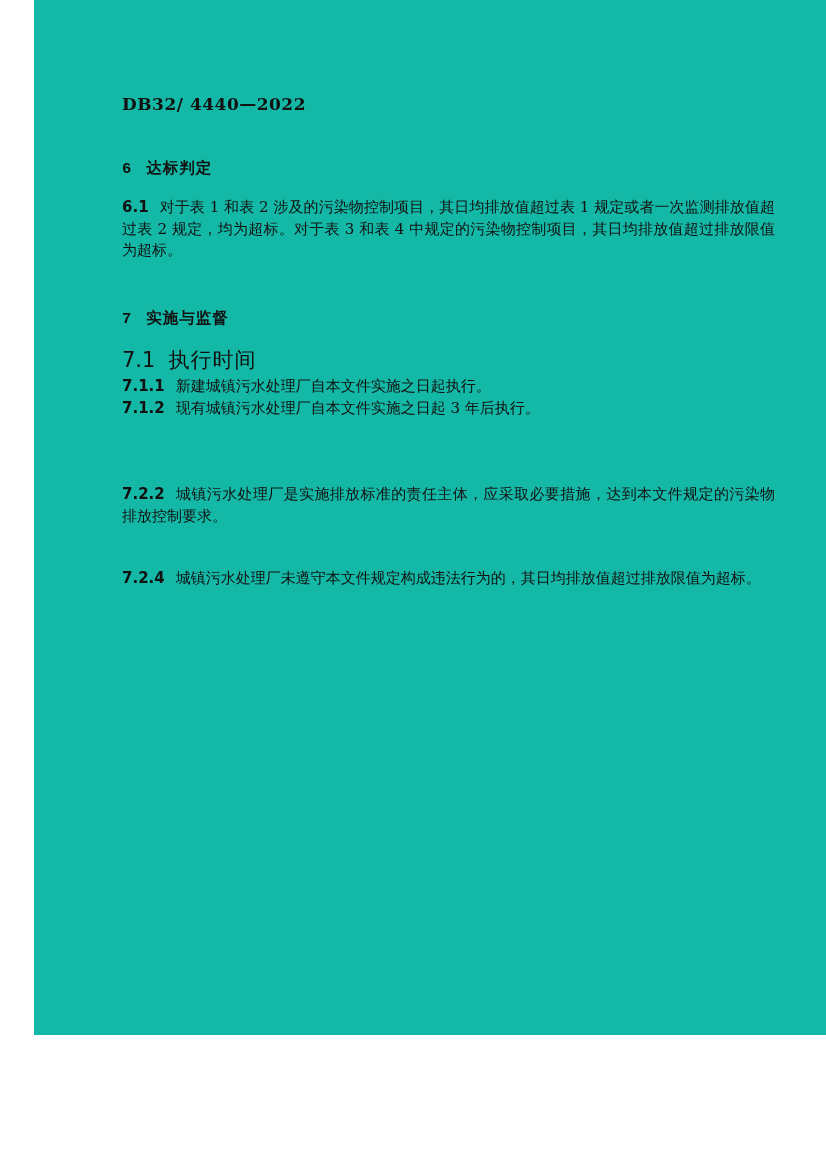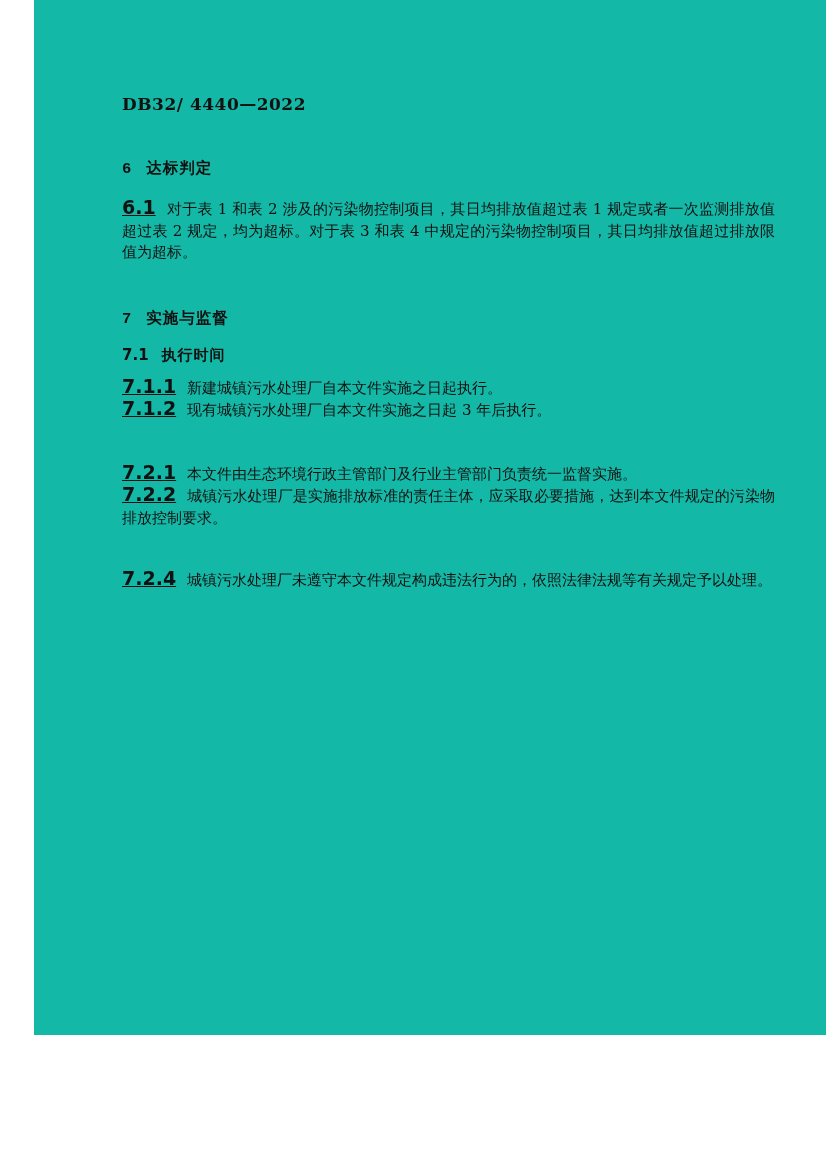--- a/index.html
+++ b/index.html
@@ -31,40 +31,39 @@
   .h-main {
     font-family: Liberation Mono, monospace;
     font-weight: bold;
     font-size: 15.5px;
     letter-spacing: 1px;
     color: #111;
   }
   .h-main .sec-num { margin-right: 15px; letter-spacing: 0; }
   .h-sub {
     font-family: "DejaVu Sans", sans-serif;
-    font-weight: bold;
-    font-size: 15px;
+    font-weight: normal;
+    font-size: 21px;
     letter-spacing: 1px;
     color: #111;
   }
   .h-sub .sec-num { margin-right: 13px; letter-spacing: 0; }
   .clause {
     font-size: 15px;
     line-height: 21.6px;
     text-align: justify;
     text-justify: inter-ideograph;
     color: #111;
   }
   .clause .cl-num {
     font-family: "DejaVu Sans", sans-serif;
     font-weight: 600;
-    font-size: 19px;
+    font-size: 15px;
     margin-right: 11px;
     letter-spacing: 0;
-    text-decoration: underline;
   }
   .page-num {
     left: 103px;
     top: 1071px;
     font-size: 13px;
     color: #4a4a4a;
     font-family: "DejaVu Serif", serif;
   }
 </style>
 </head>
@@ -93,28 +92,25 @@
 
   <div class="abs content clause" style="top:376px;">
     <span class="cl-num">7.1.1</span><span>新建城镇污水处理厂自本文件实施之日起执行。</span>
   </div>
 
   <div class="abs content clause" style="top:398px;">
     <span class="cl-num">7.1.2</span><span>现有城镇污水处理厂自本文件实施之日起 3 年后执行。</span>
   </div>
 
 
-  <div class="abs content clause" style="top:462px;">
-    <span class="cl-num">7.2.1</span><span>本文件由生态环境行政主管部门及行业主管部门负责统一监督实施。</span>
-  </div>
 
   <div class="abs content clause" style="top:484px;">
     <span class="cl-num">7.2.2</span><span>城镇污水处理厂是实施排放标准的责任主体，应采取必要措施，达到本文件规定的污染物排放控制要求。</span>
   </div>
 
 
   <div class="abs content clause" style="top:568px;">
-    <span class="cl-num">7.2.4</span><span>城镇污水处理厂未遵守本文件规定构成违法行为的，依照法律法规等有关规定予以处理。</span>
+    <span class="cl-num">7.2.4</span><span>城镇污水处理厂未遵守本文件规定构成违法行为的，其日均排放值超过排放限值为超标。</span>
   </div>
 
   <div class="abs page-num">8</div>
 
 </div>
 
 </body></html>

